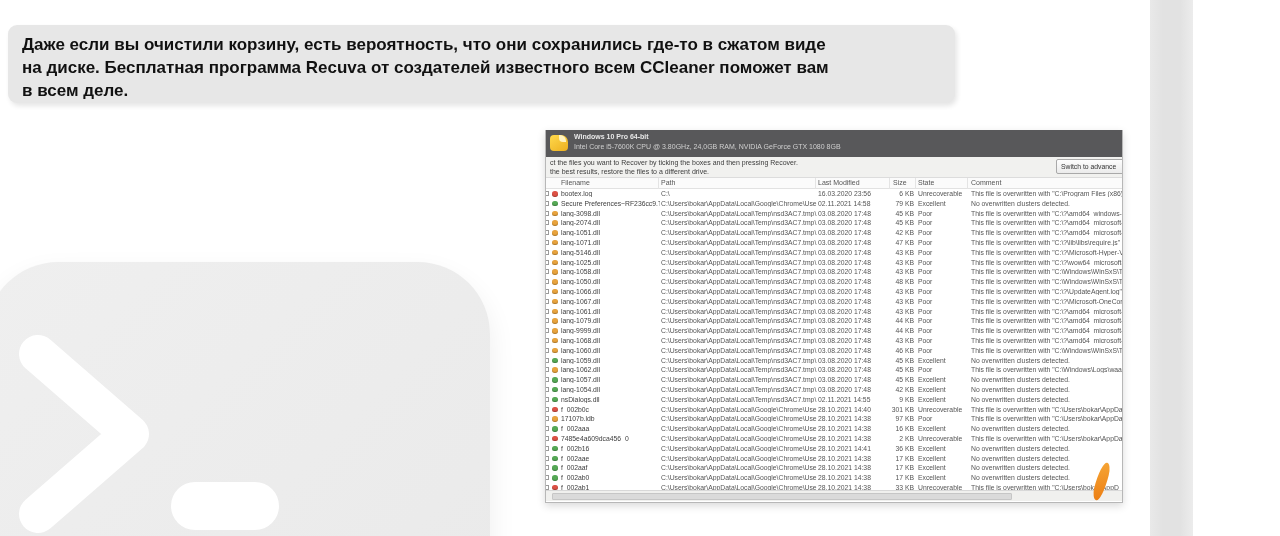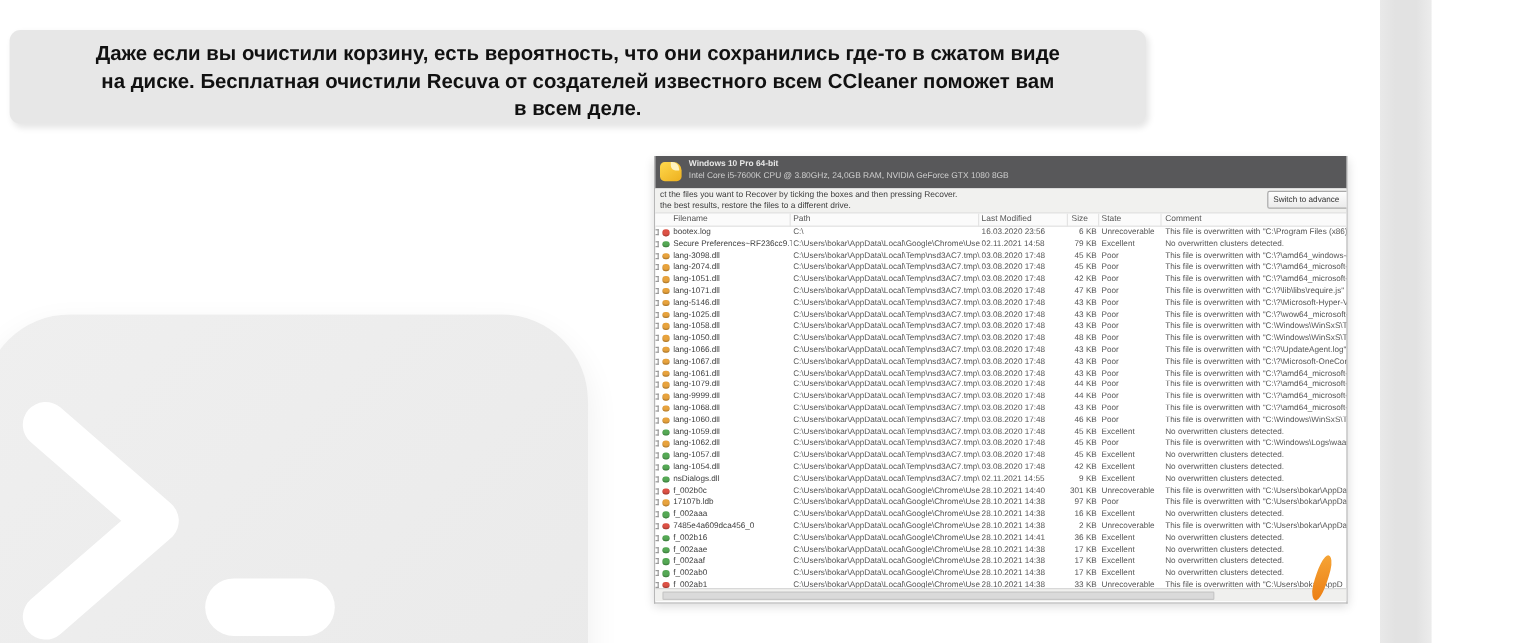--- a/index.html
+++ b/index.html
@@ -12,21 +12,21 @@
                    border-radius:72px; box-shadow:0 12px 28px rgba(0,0,0,0.07); }
   .deco-chevron { position:absolute; left:32px; top:72px; }
   .deco-dash { position:absolute; left:185px; top:220px; width:108px; height:48px;
                background:#ffffff; border-radius:24px; }
 
   
   .callout { position:absolute; left:8px; top:25px; width:947px; height:78px;
              background:#e7e7e7; border-radius:9px; padding:8px 14px 0 14px;
              box-shadow:2px 3px 5px rgba(0,0,0,0.10); }
   .callout div { font-size:17px; font-weight:bold; color:#111; line-height:23px;
-                 white-space:nowrap; overflow:hidden;text-align:center; }
+                 white-space:nowrap; overflow:hidden; }
 
   
   .right-strip { position:absolute; left:1150px; top:0; width:43px; height:536px;
                  background:linear-gradient(90deg,#e9e9e9,#e2e2e2 30%,#e2e2e2 70%,#ececec); }
 
   
   .window { position:absolute; left:545px; top:130px; width:578px; height:373px;
             background:#ffffff; border:1px solid #b7b7b7; border-top:none;
             box-shadow:0 3px 8px rgba(0,0,0,0.15); overflow:hidden; }
   .titlebar { position:absolute; left:0; top:0; width:578px; height:27px;
@@ -86,21 +86,21 @@
   <svg class="deco-chevron" width="135" height="200" viewBox="0 0 135 200">
     <polyline points="20,20 112,100 20,180" fill="none" stroke="#ffffff" stroke-width="38" stroke-linecap="round" stroke-linejoin="round"></polyline>
   </svg>
   <div class="deco-dash"></div>
 </div>
 
 <div class="right-strip"></div>
 
 <div class="callout">
   <div>Даже если вы очистили корзину, есть вероятность, что они сохранились где-то в сжатом виде</div>
-  <div>на диске. Бесплатная очистили Recuva от создателей известного всем CCleaner поможет вам</div>
+  <div>на диске. Бесплатная программа Recuva от создателей известного всем CCleaner поможет вам</div>
   <div>в всем деле.</div>
 </div>
 
 <div class="window">
   <div class="titlebar">
     <div class="app-icon">
       <div class="blob"></div>
         <div class="fold"></div>
     </div>
     <div class="tb-line1">Windows 10 Pro 64-bit</div>

